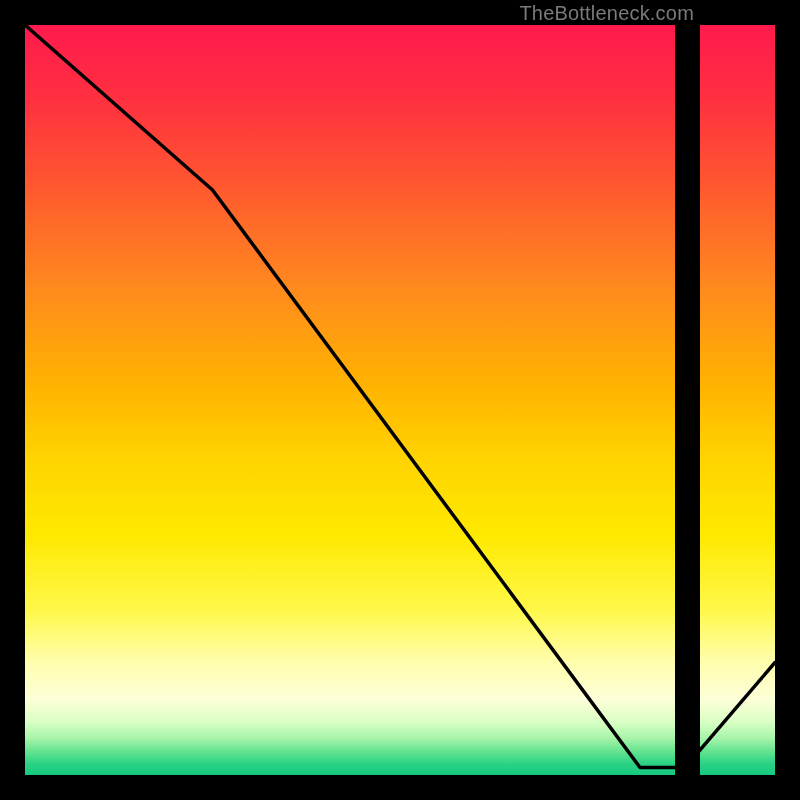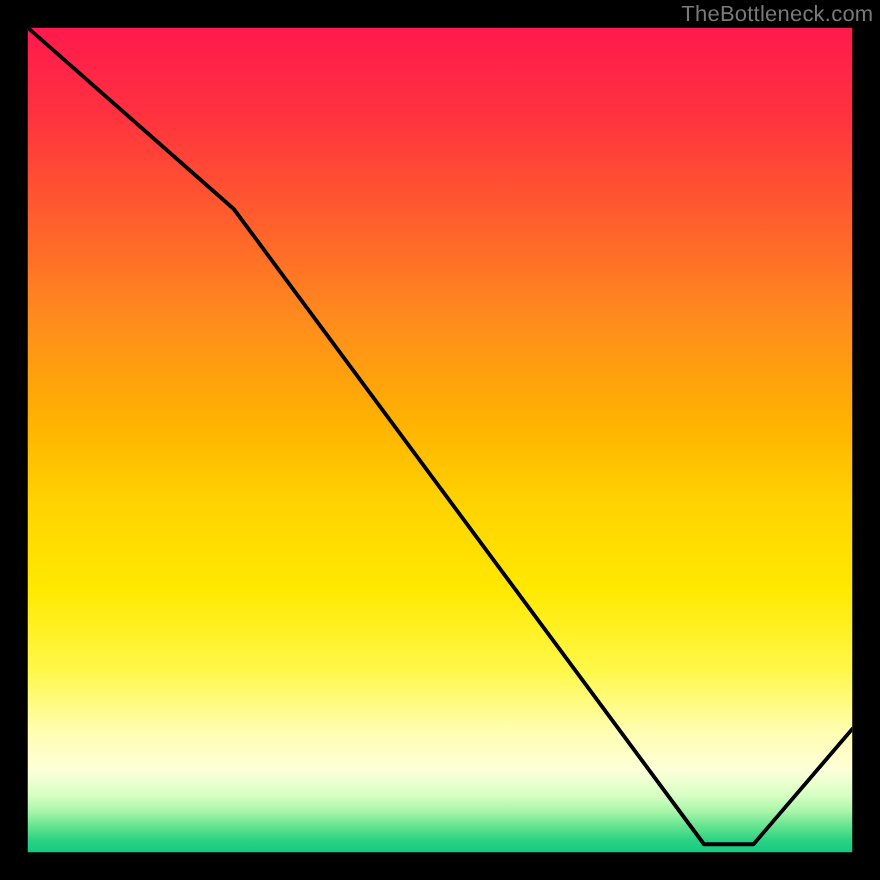--- a/index.html
+++ b/index.html
@@ -7,21 +7,21 @@
     padding: 0;
     width: 800px;
     height: 800px;
     background: #000;
     overflow: hidden;
   }
   .frame {
     position: absolute;
     top: 0;
     left: 0;
-    width: 800px;
+    width: 700px;
     height: 800px;
     box-sizing: border-box;
   }
   .plot-area {
     position: absolute;
     top: 25px;
     left: 25px;
     width: 750px;
     height: 750px;
   }

